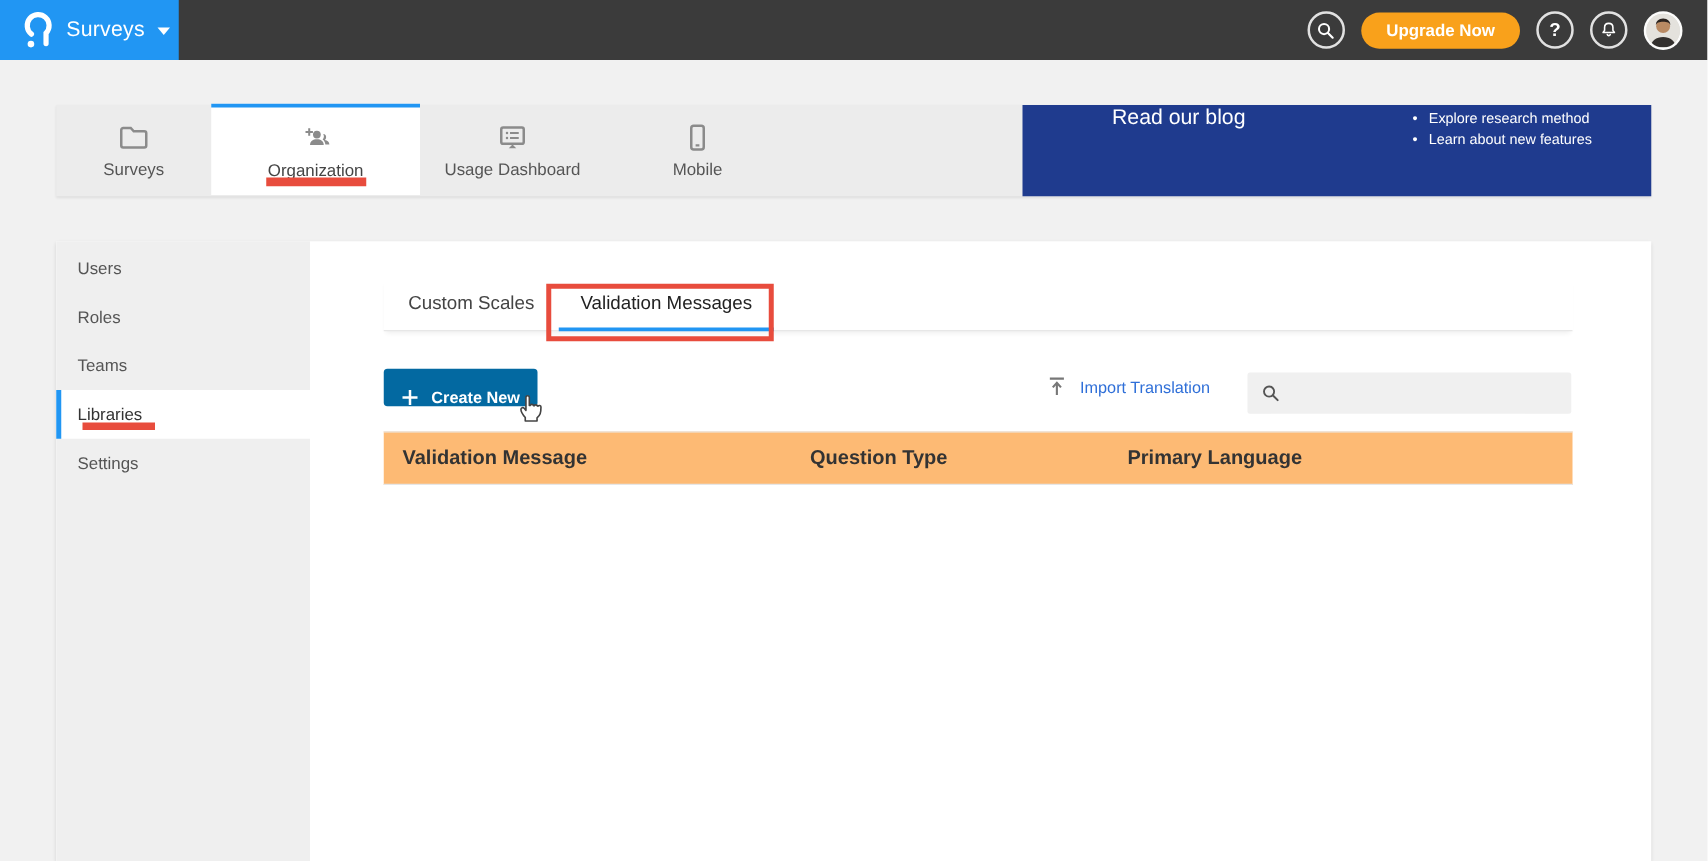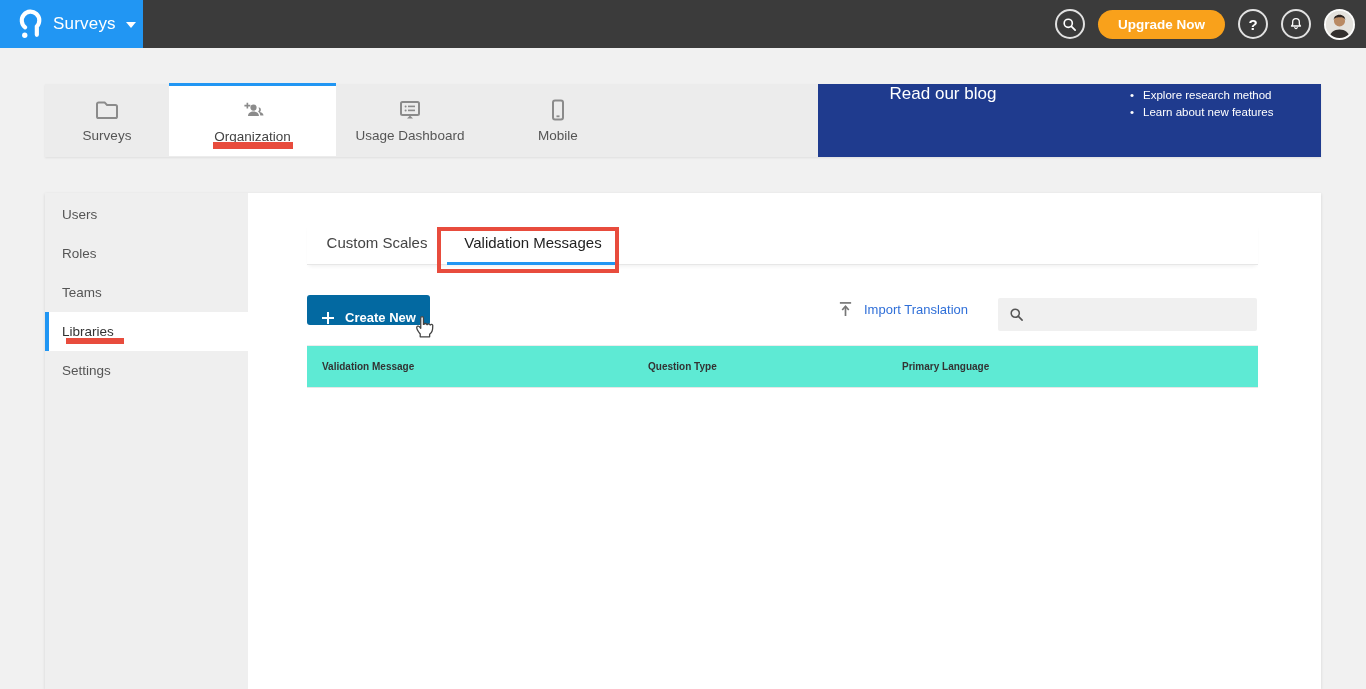--- a/index.html
+++ b/index.html
@@ -9,21 +9,21 @@
     background:#f1f1f1; overflow:hidden; position:relative;
   }
   .page { position:relative; width:1366px; height:689px; }
 
   
   .topbar { position:absolute; left:0; top:0; width:1366px; height:48px; background:#3b3b3b; display:flex; align-items:center; }
   .logo-block { width:143px; height:48px; background:#2196f3; display:flex; align-items:center; padding-left:18px; cursor:pointer; }
   .logo-glyph { width:26px; height:30px; margin-right:9px; }
   .product-name { color:#fff; font-size:17px; letter-spacing:.2px; }
   .caret { width:0; height:0; border-left:5px solid transparent; border-right:5px solid transparent; border-top:6px solid #fff; margin-left:10px; margin-top:2px; }
-  .topbar-right { margin-left:auto; display:flex; align-items:center; gap:13px; padding-right:11px; }
+  .topbar-right { margin-left:auto; display:flex; align-items:center; gap:13px; padding-right:20px; }
   .circle-btn { width:30px; height:30px; border:2px solid rgba(255,255,255,.85); border-radius:50%; display:flex; align-items:center; justify-content:center; color:#fff; font-weight:bold; font-size:15px; cursor:pointer; }
   .upgrade-btn { height:29px; padding:0 20px; background:#f9a11b; border:none; border-radius:15px; color:#fff; font-weight:bold; font-size:13.5px; font-family:inherit; cursor:pointer; }
   .avatar { width:31px; height:31px; border-radius:50%; overflow:hidden; border:2px solid rgba(255,255,255,.9); background:#dcdcd8; cursor:pointer; }
 
   
   .nav-band { position:absolute; left:45px; top:84px; width:1276px; height:73px; background:#ececec; box-shadow:0 1px 2px rgba(0,0,0,.08); display:flex; }
   .nav-tab { height:73px; display:flex; flex-direction:column; align-items:center; justify-content:center; gap:6px; cursor:pointer; position:relative; color:#666; }
   .nav-tab .nt-label { font-size:13.5px; color:#555; }
   .nav-tab.active { background:#fff; border-top:3px solid #2196f3; margin-top:-1px; }
   .nav-tab svg { width:26px; height:24px; }
@@ -50,21 +50,21 @@
 
   .create-btn { position:absolute; left:59px; top:102px; width:123px; height:30px; background:#0369a1; border:none; border-radius:3px; color:#fff; font-family:inherit; font-size:13px; font-weight:bold; display:flex; align-items:flex-end; justify-content:center; gap:10px; cursor:pointer; }
   .cursor-icon { position:absolute; left:163px; top:120px; width:26px; height:26px; z-index:6; }
 
   .import-link { position:absolute; left:590px; top:108px; display:flex; align-items:center; gap:11px; cursor:pointer; }
   .import-link span { color:#2f6fd8; font-size:13px; font-weight:500; }
 
   .search-box { position:absolute; left:750px; top:105px; width:259px; height:33px; background:#f0f0f0; border-radius:2px; display:flex; align-items:center; padding-left:11px; }
   .search-box input { border:none; background:transparent; outline:none; font-family:inherit; font-size:13px; color:#333; margin-left:9px; width:210px; }
 
-  .table-head { position:absolute; left:59px; top:152px; width:951px; height:43px; background:#5eead4; border-top:1px solid #ececec; border-bottom:1px solid #e6e6e6; display:flex; align-items:center; font-size:10px; font-weight:bold; color:#333; }
+  .table-head { position:absolute; left:59px; top:152px; width:951px; height:43px; background:#fdba74; border-top:1px solid #ececec; border-bottom:1px solid #e6e6e6; display:flex; align-items:center; font-size:16px; font-weight:bold; color:#333; }
   .th-col1 { width:341px; padding-left:15px; }
   .th-col2 { width:254px; }
   .th-col3 { flex:1; }
 </style>
 </head>
 <body>
 
 <div class="page">
 
   <div class="topbar">

